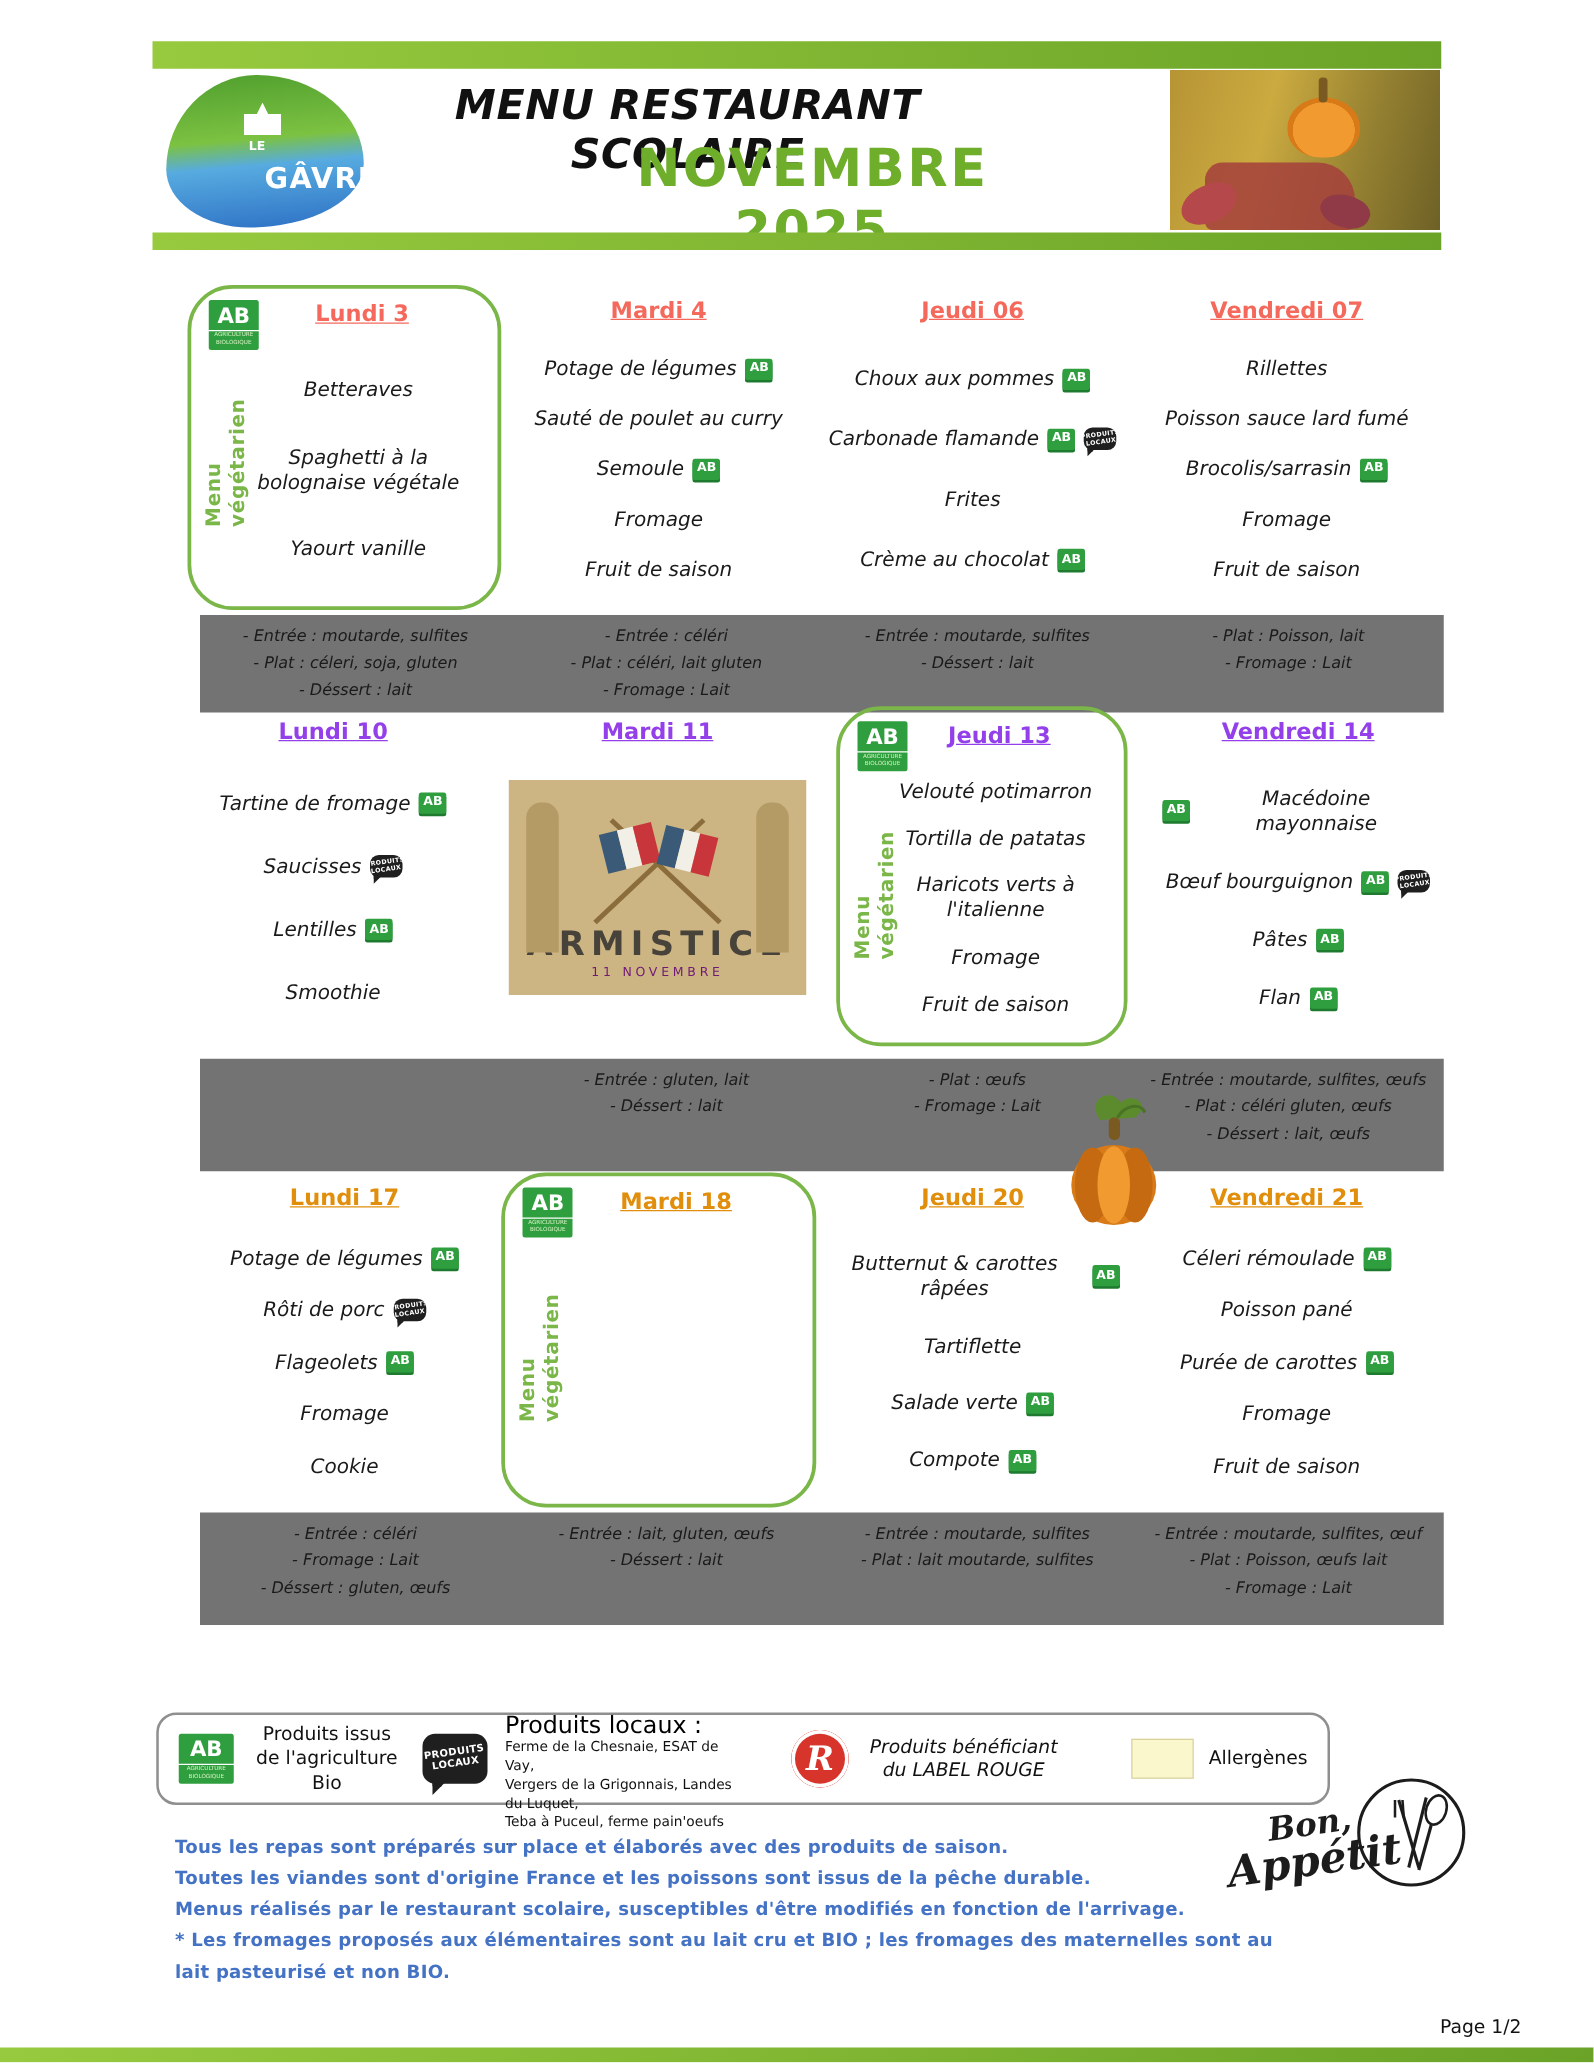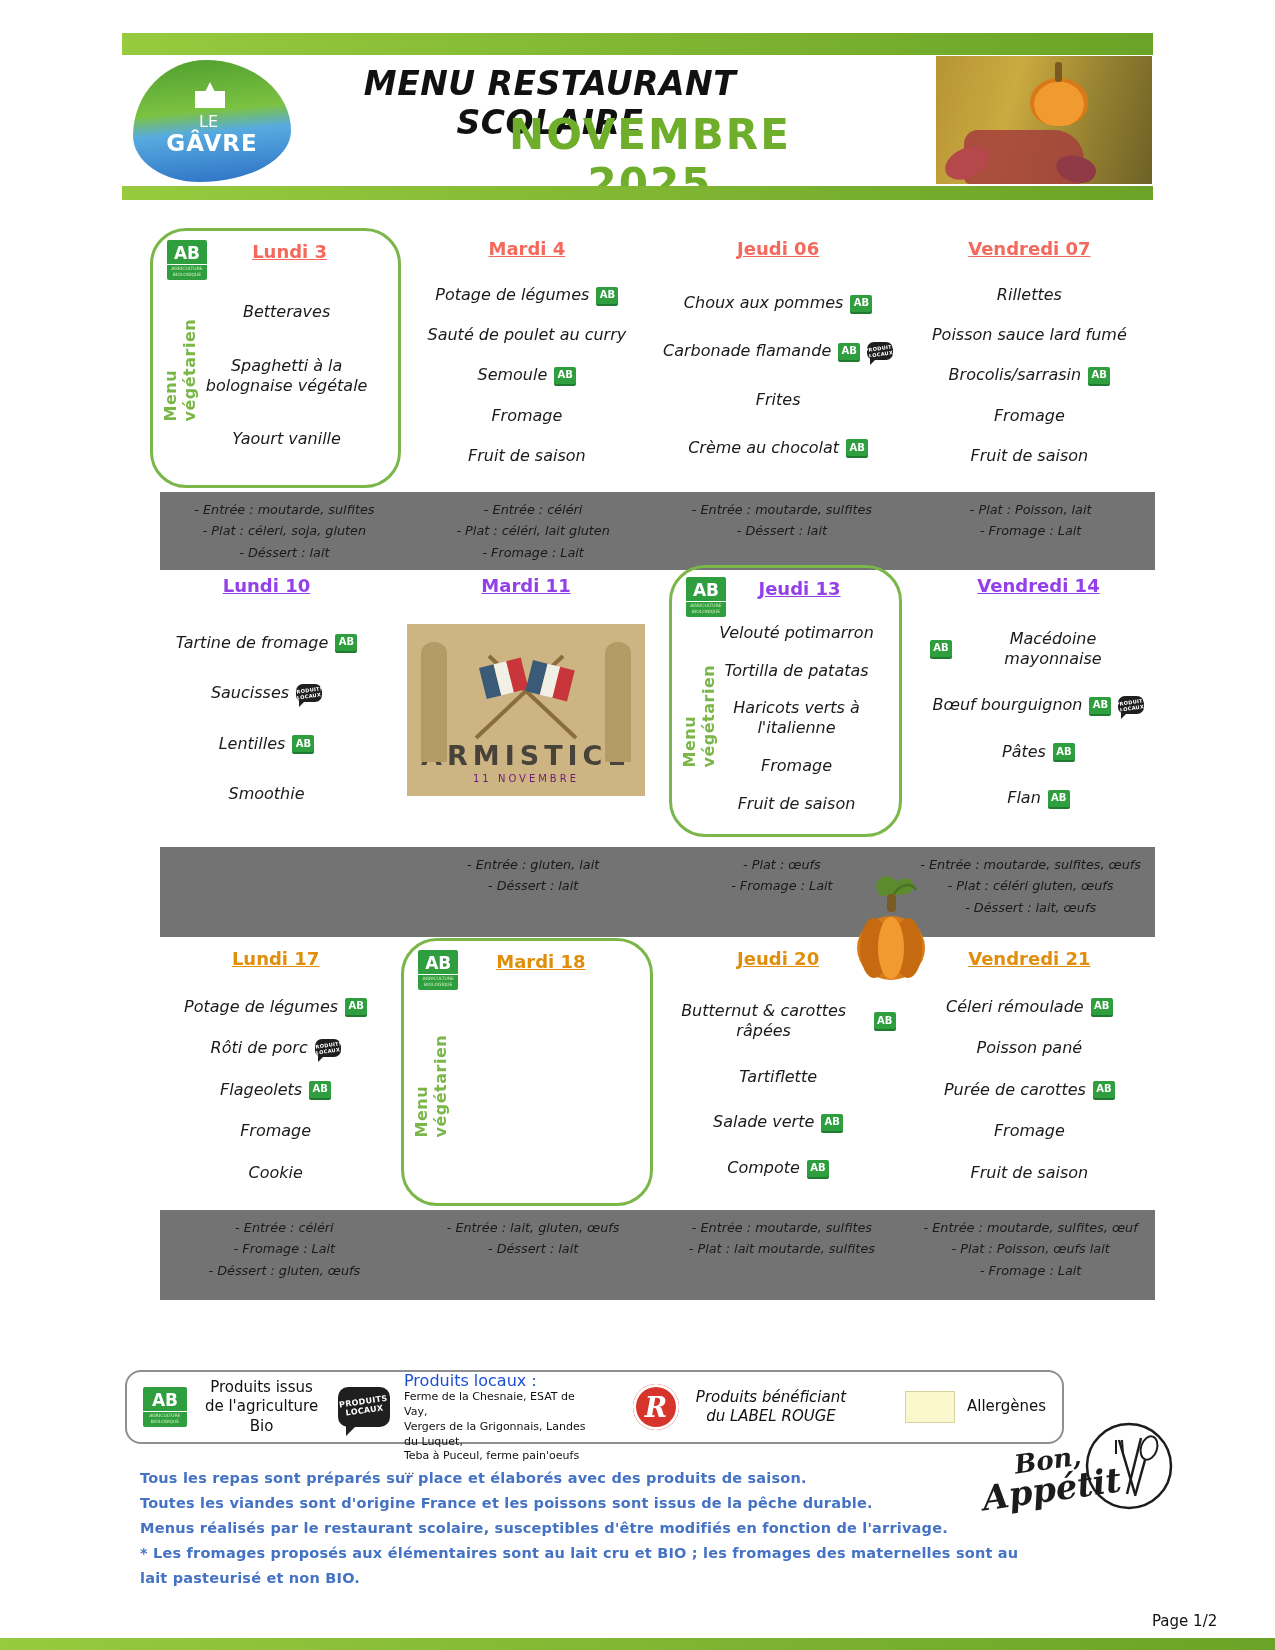--- a/index.html
+++ b/index.html
@@ -9,22 +9,22 @@
   .bar-top{left:122px;top:33px;width:1031px;height:22px;}
   .bar-mid{left:122px;top:186px;width:1031px;height:14px;}
   .bar-bottom{left:0;top:1638px;width:1275px;height:12px;}
 
   
   .logo{position:absolute;left:133px;top:60px;width:158px;height:122px;
         background:linear-gradient(175deg,#4F9E2E 0%,#7CC242 42%,#57ABE0 58%,#2C6FC4 100%);
         border-radius:46% 54% 58% 42% / 62% 58% 42% 38%;}
   .logo .church{position:absolute;left:62px;top:22px;width:30px;height:26px;background:#fff;
         clip-path:polygon(0 100%,0 35%,35% 35%,50% 0,65% 35%,100% 35%,100% 100%);}
-  .logo .le{position:absolute;left:66px;top:52px;color:#fff;font-size:16px;font-weight:normal;}
-  .logo .gavre{position:absolute;left:0;top:70px;width:100%;text-align:center;color:#fff;
+  .logo .le{position:absolute;left:66px;top:52px;color:#fff;font-size:10px;font-weight:bold;}
+  .logo .gavre{position:absolute;left:12px;top:70px;width:100%;text-align:right;color:#fff;
         font-size:23px;font-weight:bold;letter-spacing:1px;}
   .title{position:absolute;left:330px;top:64px;width:440px;text-align:center;
         font-size:33px;font-weight:bold;font-style:italic;letter-spacing:0.5px;color:#111;}
   .month{position:absolute;left:455px;top:110px;width:390px;text-align:center;
         font-size:42px;font-weight:bold;color:#6FAE2B;letter-spacing:2px;}
   .photo{position:absolute;left:936px;top:56px;width:216px;height:128px;overflow:hidden;
         background:linear-gradient(105deg,#B79434 0%,#CBAA40 35%,#948031 70%,#6E6126 100%);}
   .photo .cloth{position:absolute;left:28px;top:74px;width:120px;height:54px;background:#A5403C;
         border-radius:14px 30px 6px 6px;opacity:.85;}
   .photo .leaf1,.photo .leaf2{position:absolute;background:#B5484B;border-radius:60% 40% 55% 45%;}
@@ -83,21 +83,21 @@
   
   .legend{position:absolute;left:125px;top:1370px;width:903px;height:70px;border:2px solid #8f8f8f;
       border-radius:16px;display:flex;align-items:center;padding:0 16px;gap:14px;background:#fff;}
   .lg{display:flex;align-items:center;gap:12px;}
   .legend .ab-big{position:static;width:44px;flex:none;}
   .lg-text{font-size:15px;color:#111;line-height:1.3;}
   .lg-bio .lg-text{width:125px;text-align:center;}
   .lg-local .local{width:52px;height:40px;border-radius:10px;margin-right:2px;}
   .lg-local .local i{font-size:8px;}
   .lg-local .local:after{border-width:7px;bottom:-9px;left:8px;}
-  .lg-local-head{font-size:16px;color:#1d4ed8;margin-top:36px;}
+  .lg-local-head{font-size:19px;color:#000000;margin-top:36px;}
   .lg-local-lines{font-size:11px;color:#111;line-height:1.35;}
   .lr-logo{width:46px;height:46px;border-radius:50%;background:#D7352B;flex:none;
       display:flex;align-items:center;justify-content:center;color:#fff;
       font-family:"DejaVu Serif",serif;font-style:italic;font-weight:bold;font-size:27px;
       box-shadow:inset 0 0 0 3px #fff,inset 0 0 0 5px #D7352B;}
   .lg-lr .lg-text{width:160px;text-align:center;font-style:italic;}
   .sw{width:48px;height:30px;background:#FAF7CD;border:1px solid #d8d2a0;flex:none;}
 
   
   .notes{position:absolute;left:140px;top:1450px;width:900px;margin-top:16px;}

